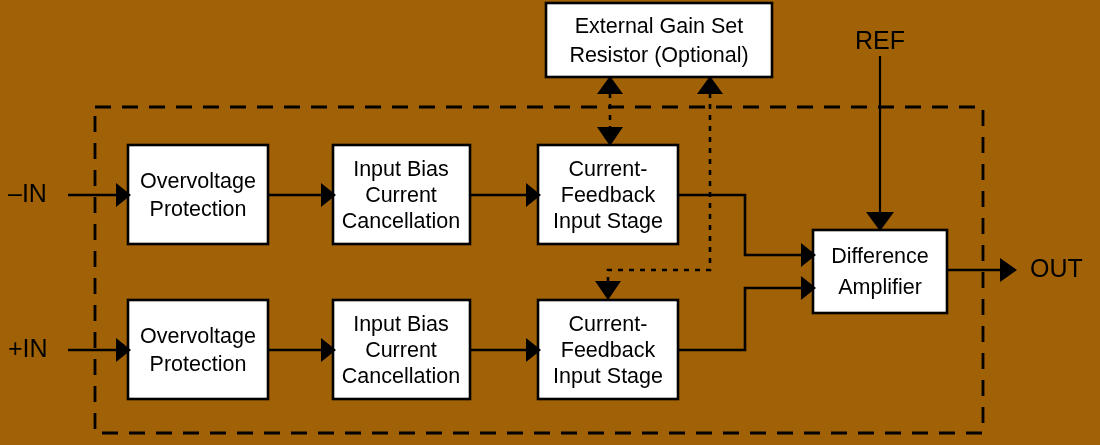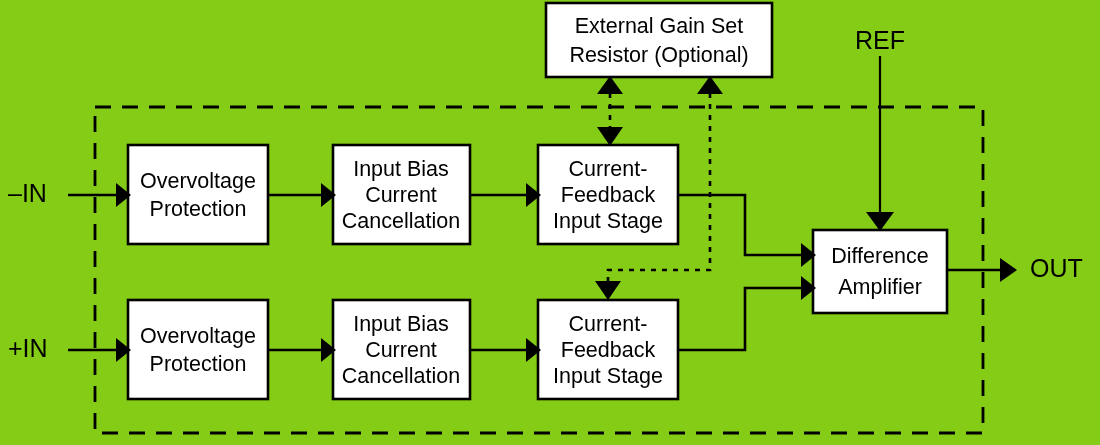--- a/index.html
+++ b/index.html
@@ -5,21 +5,21 @@
 <style>
   html, body {
     margin: 0;
     padding: 0;
     background: #ffffff;
   }
   #diagram-root {
     position: relative;
     width: 1100px;
     height: 445px;
-    background: #84cc16;
+    background: #a16207;
     font-family: "Liberation Sans", sans-serif;
     overflow: hidden;
   }
   svg#blockdiagram {
     display: block;
     width: 1100px;
     height: 445px;
   }
   .blk-rect {
     fill: #ffffff;

